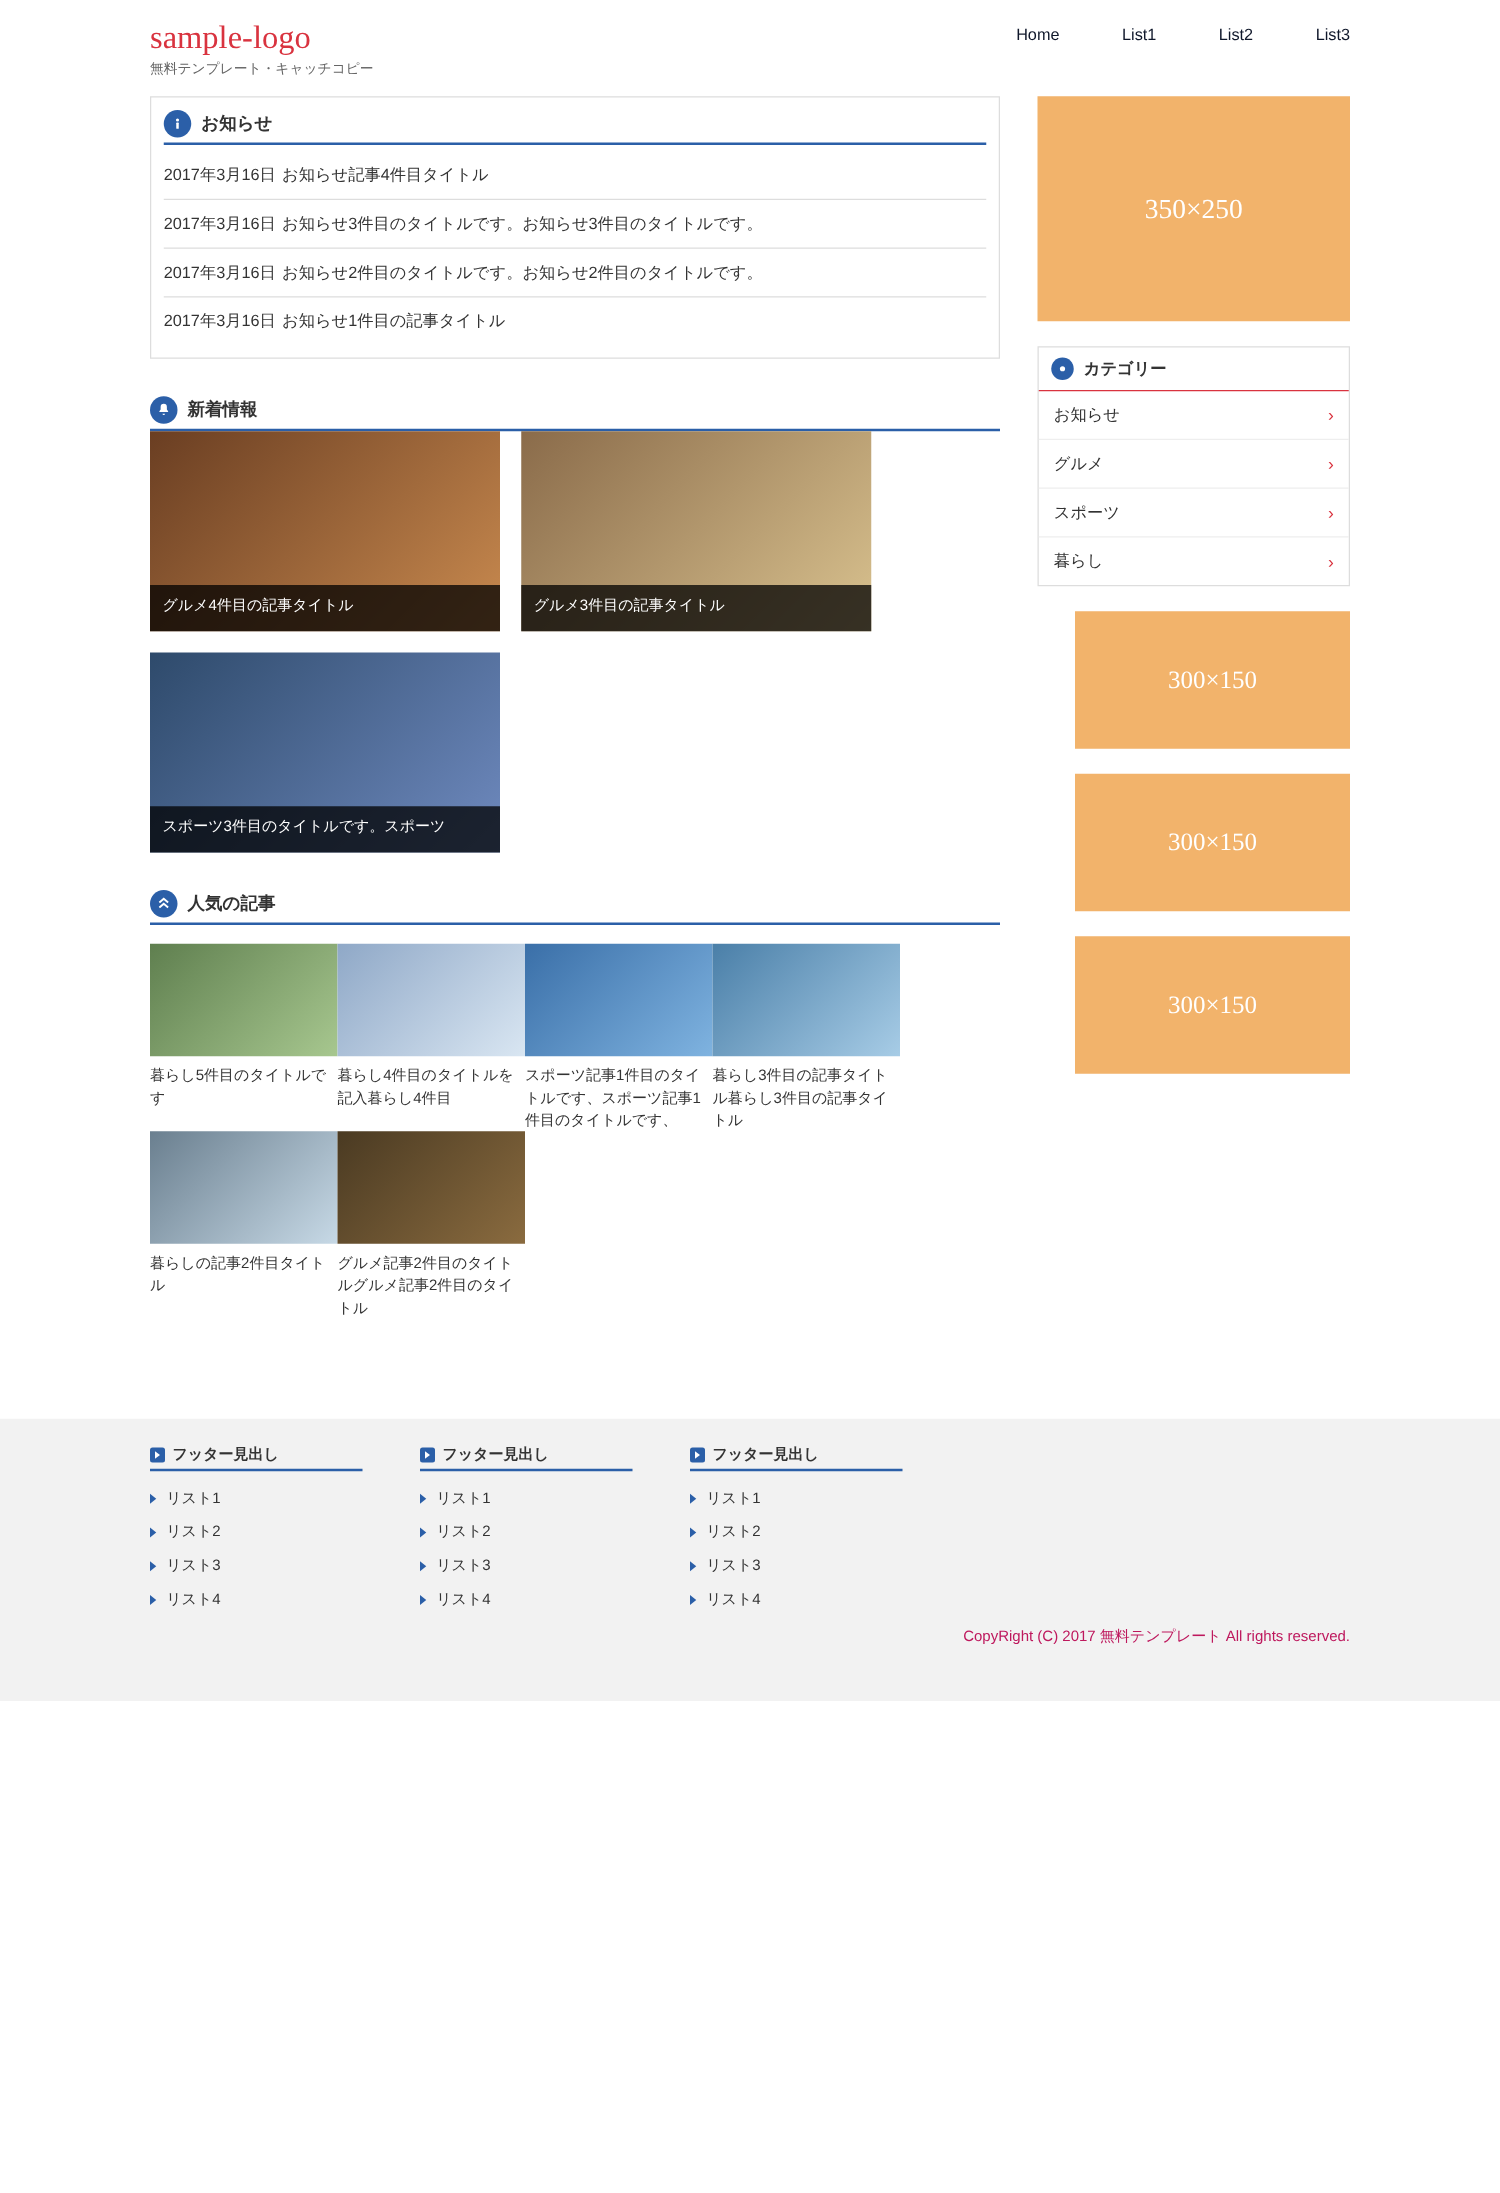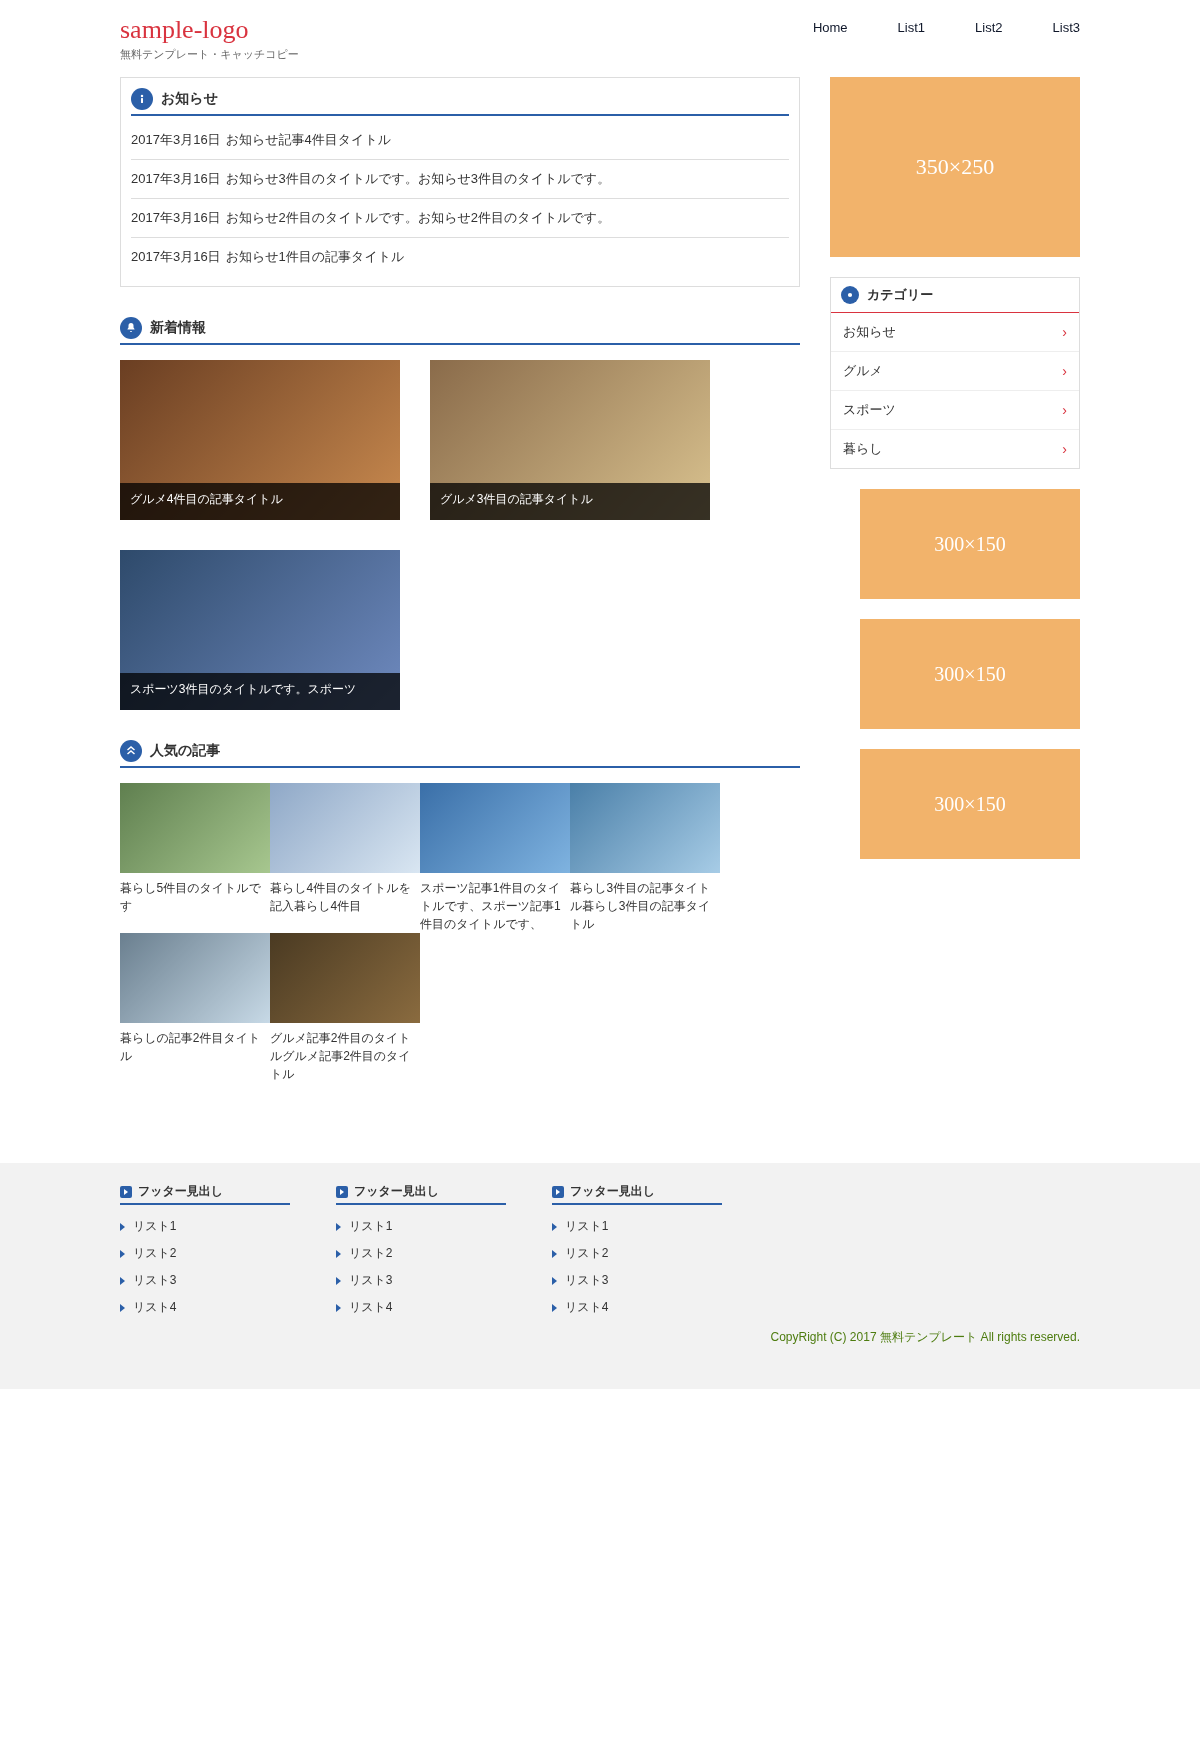--- a/index.html
+++ b/index.html
@@ -21,21 +21,21 @@
 .section-head .icon-circle svg { width: 12px; height: 12px; }
 .section-head h2 { font-size: 14px; font-weight: bold; color: #333; }
 
 .news-box { border: 1px solid #ddd; padding: 10px; }
 .news-box .section-head { margin-bottom: 5px; }
 .news-list { list-style: none; }
 .news-list li { padding: 10px 0; border-bottom: 1px solid #ddd; font-size: 13px; }
 .news-list li:last-child { border-bottom: none; }
 .news-date { margin-right: 5px; }
 
-.card-grid { display: flex; flex-wrap: wrap; gap: 30px; margin-top: 15px; }
+.card-grid { display: flex; flex-wrap: wrap; gap: 17px; }
 .card { width: 280px; position: relative; }
 .card-img { width: 280px; height: 160px; background: linear-gradient(135deg,#6b4a35,#a67850); display: block; }
 .card-caption { position: absolute; left: 0; right: 0; bottom: 0; background: rgba(0,0,0,.75); color: #fff; padding: 8px 10px 12px; font-size: 12px; }
 
 .pop-grid { display: flex; flex-wrap: wrap; margin-top: 15px; }
 .pop-item { width: 150px; }
 .pop-img { width: 150px; height: 90px; background: linear-gradient(135deg,#7aa7d6,#c7ddf0); display: block; }
 .pop-title { font-size: 12px; color: #333; margin-top: 6px; line-height: 1.5; }
 
 .side-ad { background: #f2b36b; color: #fff; display: flex; align-items: center; justify-content: center; font-family: Georgia, serif; margin-bottom: 20px; }
@@ -56,21 +56,21 @@
 .footer-cols { width: 980px; margin: 0 auto; display: flex; gap: 46px; padding: 0 10px; }
 .footer-col { flex: 1; max-width: 170px; }
 .footer-head { display: flex; align-items: center; border-bottom: 2px solid #2b5fa8; padding-bottom: 3px; margin-bottom: 8px; }
 .footer-head .sq { width: 12px; height: 12px; background: #2b5fa8; border-radius: 2px; margin-right: 6px; display:flex;align-items:center;justify-content:center; }
 .footer-head .sq::after{content:"";width:0;height:0;border-left:4px solid #fff;border-top:3px solid transparent;border-bottom:3px solid transparent;}
 .footer-head h4 { font-size: 12px; font-weight: bold; }
 .footer-list { list-style: none; }
 .footer-list li { padding: 5px 0; font-size: 12px; display: flex; align-items: center; }
 .footer-list li::before { content: ""; width: 0; height: 0; border-left: 5px solid #2b5fa8; border-top: 4px solid transparent; border-bottom: 4px solid transparent; margin-right: 8px; }
 
-.copyright { text-align: right; font-size: 12px; color: #4d7c0f; width: 980px; margin: 8px auto 13px; padding: 0 10px; }
+.copyright { text-align: right; font-size: 12px; color: #be185d; width: 980px; margin: 8px auto 13px; padding: 0 10px; }
 
 
 .img-food1{background:linear-gradient(135deg,#6a3e22,#c98a4f);}
 .img-food2{background:linear-gradient(135deg,#8a6b4a,#d9c28f);}
 .img-sport1{background:linear-gradient(135deg,#2e4a6b,#6f8abf);}
 .img-sport2{background:linear-gradient(135deg,#0a5fa8,#3ba8d6);}
 .img-life1{background:linear-gradient(135deg,#5f7f4f,#a7c78f);}
 .img-life2{background:linear-gradient(135deg,#8fa8c7,#d9e6f2);}
 .img-life3{background:linear-gradient(135deg,#3a6fa8,#7fb3e0);}
 .img-life4{background:linear-gradient(135deg,#4a7fa8,#a7cce6);}

